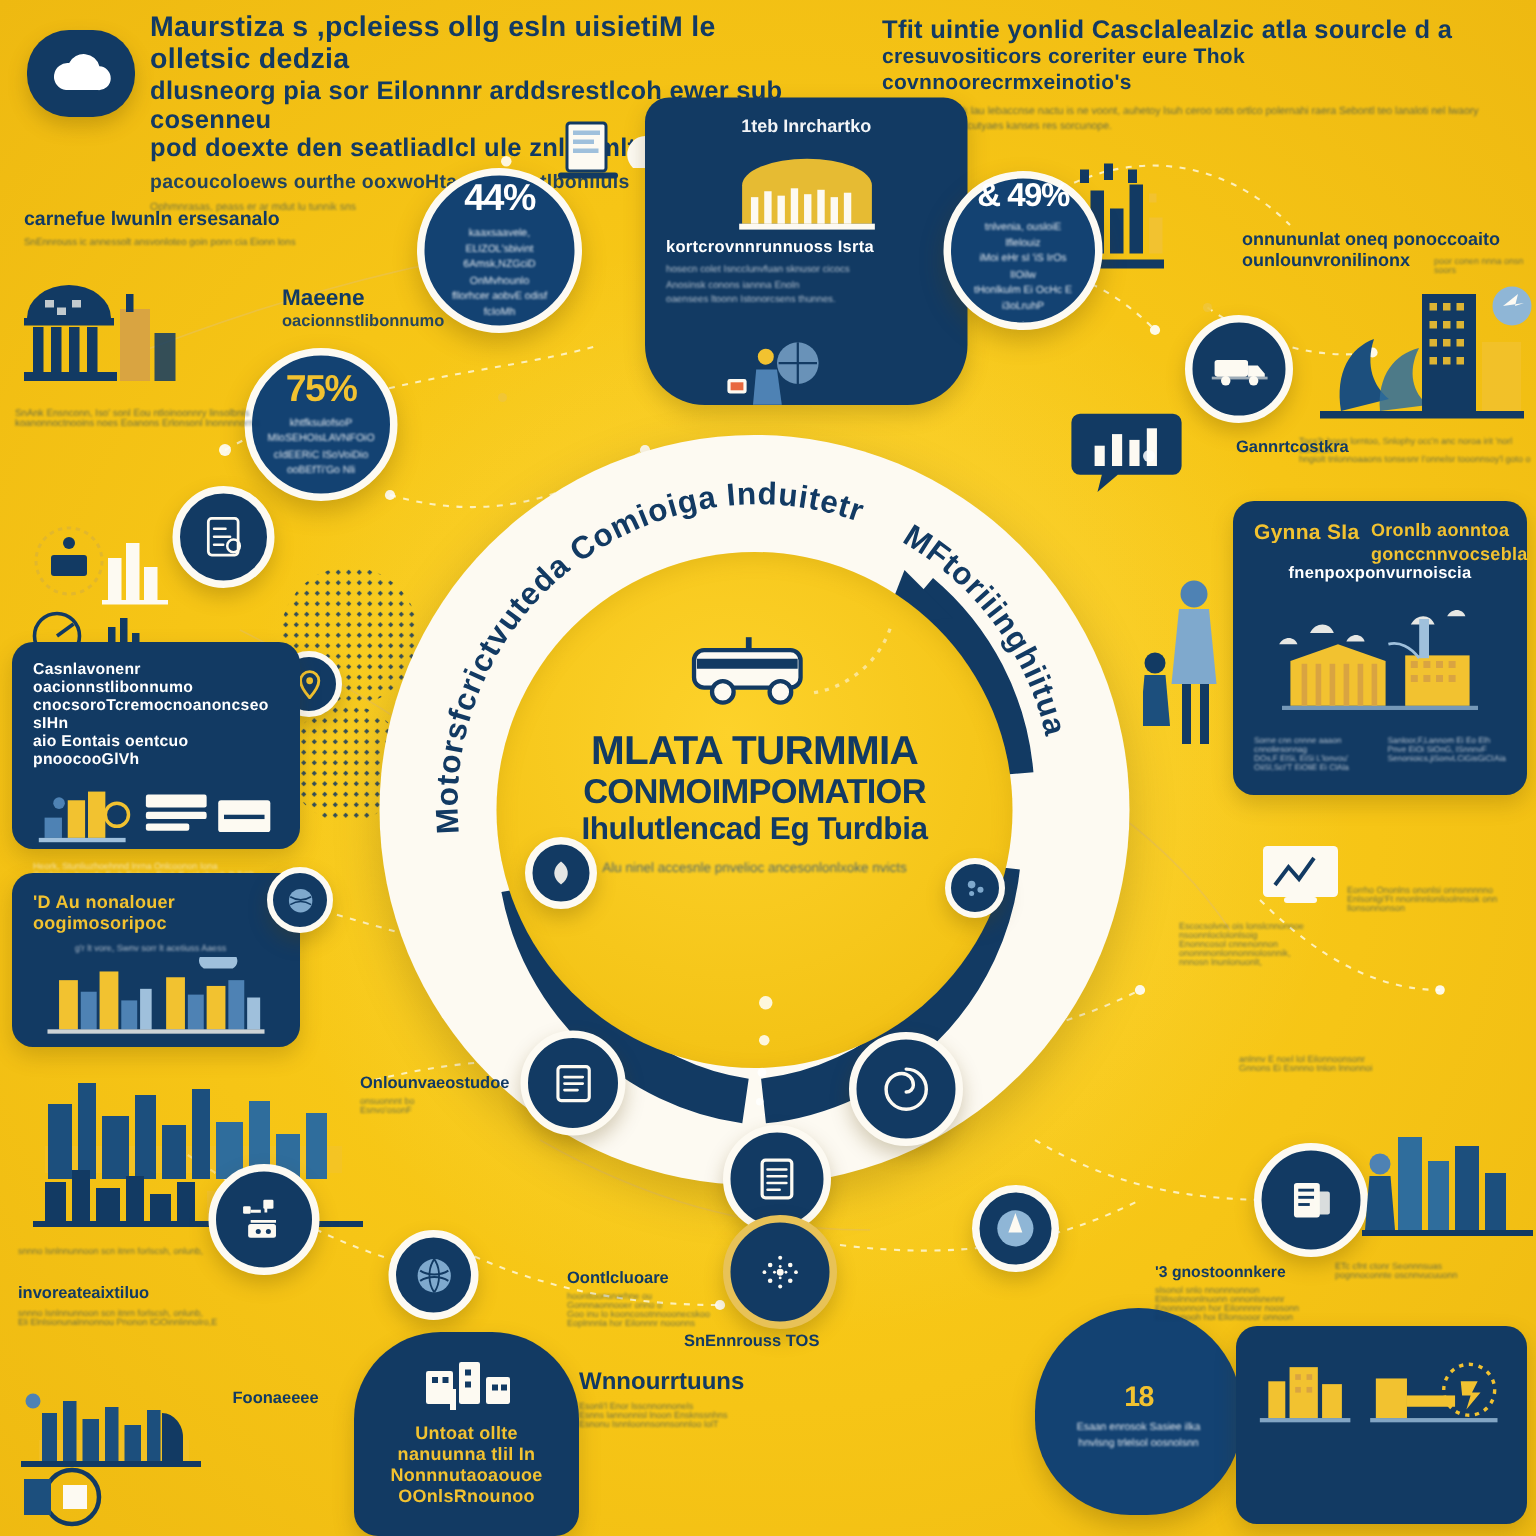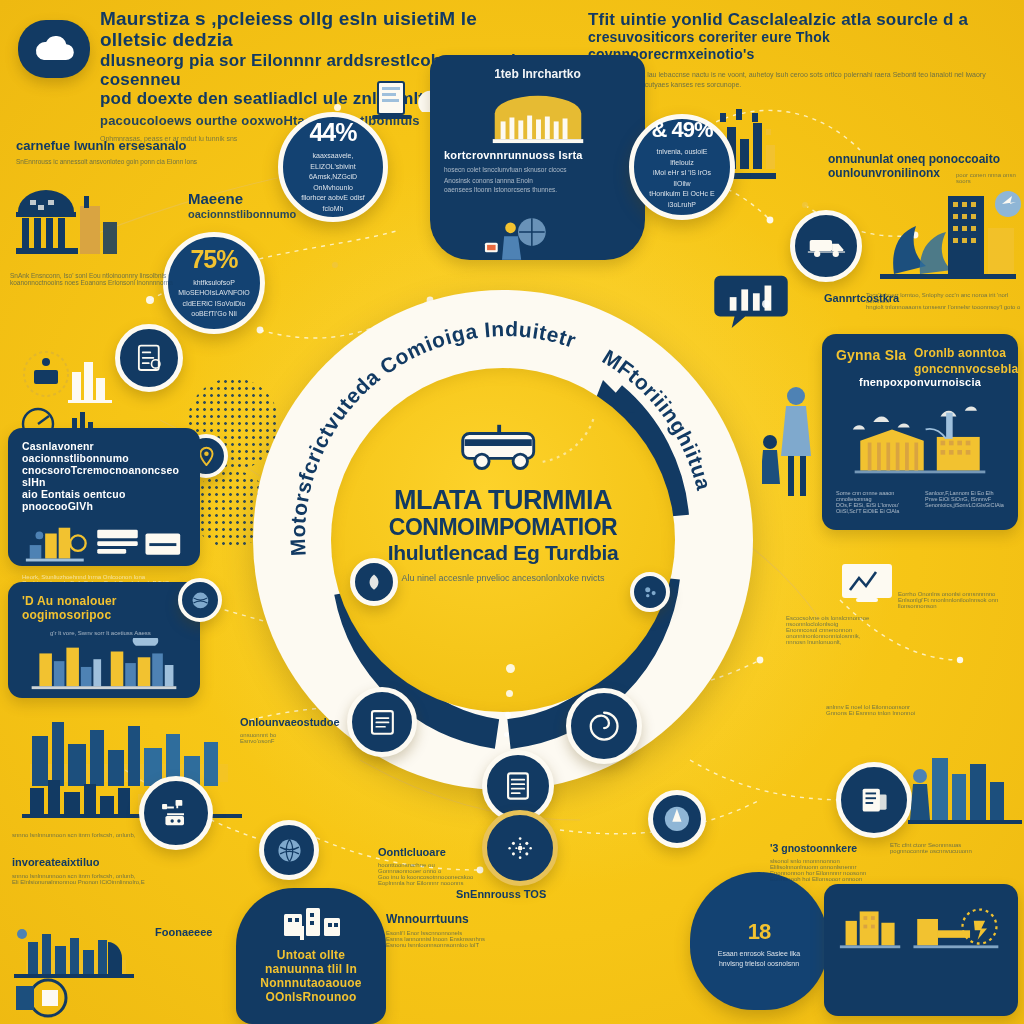--- a/index.html
+++ b/index.html
@@ -186,21 +186,21 @@
           <rect x="36" y="4" width="6" height="11"></rect>
         <rect x="52" y="8" width="6" height="9"></rect>
       </g>
       <g fill="#f2c230">
           <rect x="66" y="40" width="9" height="24"></rect>
           <rect x="66" y="24" width="5" height="6"></rect>
         </g>
     </svg>
   </div>
 
-  <div class="card" style="left:430px;top:55px;width:215px;height:205px;border-radius:16px 16px 40px 40px;">
+  <div class="card" style="left:430px;top:65px;width:215px;height:205px;border-radius:16px 16px 40px 40px;">
     <h4 class="blur-s" style="font-size:12px;text-align:center;opacity:.95;">1teb Inrchartko</h4>
     <svg viewBox="0 0 120 58" style="width:118px;display:block;margin:6px auto 4px;">
       <path d="M16 52V26a44 18 0 0 1 88 0v26z" fill="#f2c230" opacity=".95"></path>
       <g fill="#fdfaf2">
         <rect x="22" y="34" width="5" height="18"></rect>
           <rect x="31" y="30" width="5" height="22"></rect>
         <rect x="40" y="33" width="5" height="19"></rect>
           <rect x="49" y="28" width="5" height="24"></rect>
         <rect x="58" y="32" width="5" height="20"></rect>
           <rect x="67" y="29" width="5" height="23"></rect>
@@ -245,21 +245,21 @@
     <svg viewBox="0 0 24 14" style="width:20px;margin-top:4px;">
       <path d="M4 9a8 8 0 0 1 16 0" stroke="#9fc0dc" stroke-width="1.6" fill="none"></path>
       <path d="M19 5l2 4-4 1z" fill="#9fc0dc"></path>
     </svg>
   </div>
 
   <div class="bub" style="left:690px;top:872px;width:138px;height:138px;border-width:0;border-radius:50% 50% 46% 46%;">
     <div class="white hdr blur-s" style="font-size:12px;"></div>
     <div class="white hdr blur-s" style="font-size:12px;"></div>
     <div class="blur-l" style="font-size:6px;opacity:.7;margin-top:2px;"></div>
-    <div class="num gold blur-s" style="font-size:22px;margin-top:6px;">18</div>
+    <div class="num gold blur-s" style="font-size:19px;margin-top:6px;">18</div>
     <div class="sub blur-l">Esaan enrosok  Sasiee ilka</div>
     <div class="sub blur-l" style="margin-top:0;">hnvlsng  trlelsol oosnolsnn</div>
   </div>
 
   <div class="lbl" style="left:16px;top:138px;width:220px;">
     <div class="h blur-s" style="font-size:13px;">carnefue lwunln ersesanalo</div>
     <div class="navy blur-l" style="font-size:6.5px;opacity:.6;margin-top:4px;">SnEnnrouss ic annessolt ansvonloteo goin ponn cia Eionn lons</div>
   </div>
 
   <div class="abs" style="left:8px;top:178px;width:130px;height:90px;">
@@ -745,21 +745,21 @@
     <div class="h blur-s" style="font-size:11px;">Oontlcluoare</div>
     <div class="navy blur-l" style="font-size:6px;opacity:.58;margin-top:3px;">hoonttoonsnarhne ou</div>
     <div class="navy blur-l" style="font-size:6px;opacity:.58;">Gonnnaonnooer onno o</div>
     <div class="navy blur-l" style="font-size:6px;opacity:.58;">Goo inu lo kooncosotnnooonecskoo</div>
     <div class="navy blur-l" style="font-size:6px;opacity:.58;">Eoplnnnla hor Eilonnnr nooonns</div>
   </div>
   <div class="lbl" style="left:456px;top:888px;width:160px;">
     <div class="h blur-s" style="font-size:11px;">SnEnnrouss TOS</div>
   </div>
   <div class="lbl" style="left:386px;top:912px;width:230px;">
-    <div class="h blur-s" style="font-size:12px;">Wnnourrtuuns</div>
+    <div class="h blur-s" style="font-size:16px;">Wnnourrtuuns</div>
     <div class="navy blur-l" style="font-size:6px;opacity:.58;margin-top:4px;">Esonli'l Enor lsscnnonnonels</div>
     <div class="navy blur-l" style="font-size:6px;opacity:.58;">Esnns lannonnisl lnoon Ensknssnhns</div>
     <div class="navy blur-l" style="font-size:6px;opacity:.58;">Esnonu lsnnloonnsonnsonnloo lolT</div>
     <div class="navy blur-l" style="font-size:6px;opacity:.58;"></div>
   </div>
 
   <div class="card" style="left:236px;top:888px;width:150px;height:136px;border-radius:58px 58px 16px 16px;text-align:center;">
     <svg viewBox="0 0 70 40" style="width:70px;margin:2px auto 6px;display:block;">
       <g fill="#fdfaf2">
         <rect x="8" y="12" width="18" height="22" rx="1.5"></rect>

